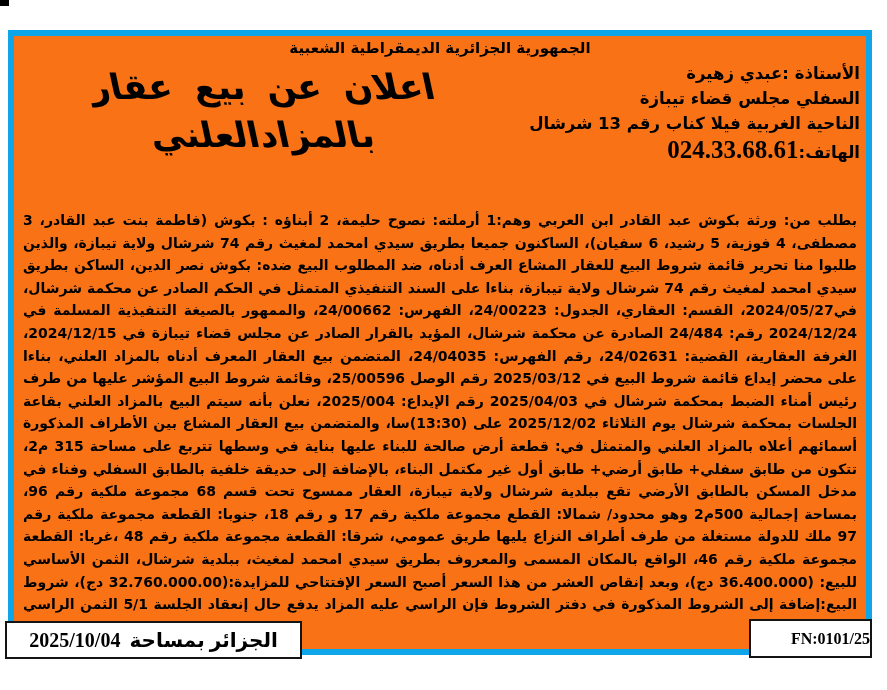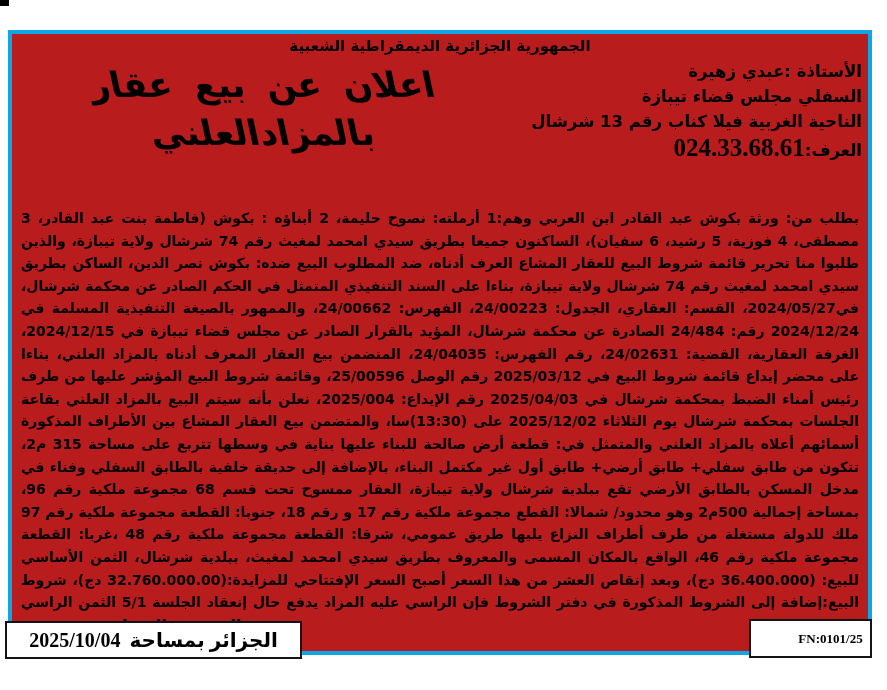--- a/index.html
+++ b/index.html
@@ -4,21 +4,21 @@
 <style>
   html,body { margin:0; padding:0; background:#ffffff; }
   .page {
     position:relative; width:887px; height:690px; background:#ffffff;
     color:#000; overflow:hidden;
     font-family:"DejaVu Sans", sans-serif;
   }
   .artifact { position:absolute; left:0; top:0; width:9px; height:6px; background:#000; }
   .frame {
     position:absolute; left:8px; top:30px; width:864px; height:625px;
-    border:4px solid #0ea5e9; box-sizing:border-box; background:#b91c1c;
+    border:6px solid #0ea5e9; box-sizing:border-box; background:#f97316;
   }
   .republic {
     text-align:center; font-weight:bold; font-size:15px;
     margin-top:3px; direction:rtl;
   }
   .header-row { display:flex; height:152px; }
   .title-block { flex:1; text-align:center; padding-top:6px; direction:rtl; }
   .title-line {
     font-weight:bold; font-size:35px; line-height:48px;
     transform:skewX(12deg); word-spacing:9px; white-space:nowrap;
@@ -45,21 +45,21 @@
     position:absolute; border:2px solid #141414; background:#fff;
     box-sizing:border-box; display:flex; align-items:center; justify-content:center;
     font-weight:bold; z-index:5;
   }
   .stamp-newspaper {
     left:5px; top:621px; width:297px; height:38px;
     direction:rtl; gap:9px; font-size:20px;
     font-family:"Liberation Serif","DejaVu Sans", serif;
   }
   .stamp-ref {
-    left:749px; top:619px; width:123px; height:39px; font-size:13px;
+    left:749px; top:619px; width:123px; height:39px; font-size:16px;
     font-family:"Liberation Serif","DejaVu Sans", serif;
     padding-left:40px;
   }
 </style>
 </head>
 <body>
 
 <div class="page">
 
   <div class="artifact"></div>
@@ -73,21 +73,21 @@
       <div class="title-block">
         <div class="title-line">اعلان عن بيع عقار</div>
         <div class="title-line">بالمزادالعلني</div>
       </div>
 
       <div class="office">
         <div>الأستاذة :عبدي زهيرة</div>
         <div>السفلي مجلس قضاء تيبازة</div>
         <div>الناحية الغربية فيلا كناب رقم 13 شرشال</div>
         <div class="phone-line">
-          <span>العرف:</span><span class="phone-number">024.33.68.61</span>
+          <span>الهاتف:</span><span class="phone-number">024.33.68.61</span>
         </div>
       </div>
 
     </div>
 
     <div class="body-text">بطلب من: ورثة بكوش عبد القادر ابن العربي وهم:1 أرملته: نصوح حليمة، 2 أبناؤه : بكوش (فاطمة بنت عبد القادر، 3 مصطفى، 4 فوزية، 5 رشيد، 6 سفيان)، الساكنون جميعا بطريق سيدي امحمد لمغيث رقم 74 شرشال ولاية تيبازة، والذين طلبوا منا تحرير قائمة شروط البيع للعقار المشاع العرف أدناه، ضد المطلوب البيع ضده: بكوش نصر الدين، الساكن بطريق سيدي امحمد لمغيث رقم 74 شرشال ولاية تيبازة، بناءا على السند التنفيذي المتمثل في الحكم الصادر عن محكمة شرشال، في2024/05/27، القسم: العقاري، الجدول: 24/00223، الفهرس: 24/00662، والممهور بالصيغة التنفيذية المسلمة في 2024/12/24 رقم: 24/484 الصادرة عن محكمة شرشال، المؤيد بالقرار الصادر عن مجلس قضاء تيبازة في 2024/12/15، الغرفة العقارية، القضية: 24/02631، رقم الفهرس: 24/04035، المتضمن بيع العقار المعرف أدناه بالمزاد العلني، بناءا على محضر إيداع قائمة شروط البيع في 2025/03/12 رقم الوصل 25/00596، وقائمة شروط البيع المؤشر عليها من طرف رئيس أمناء الضبط بمحكمة شرشال في 2025/04/03 رقم الإيداع: 2025/004، نعلن بأنه سيتم البيع بالمزاد العلني بقاعة الجلسات بمحكمة شرشال يوم الثلاثاء 2025/12/02 على (13:30)سا، والمتضمن بيع العقار المشاع بين الأطراف المذكورة أسمائهم أعلاه بالمزاد العلني والمتمثل في: قطعة أرض صالحة للبناء عليها بناية في وسطها تتربع على مساحة 315 م2، تتكون من طابق سفلي+ طابق أرضي+ طابق أول غير مكتمل البناء، بالإضافة إلى حديقة خلفية بالطابق السفلي وفناء في مدخل المسكن بالطابق الأرضي تقع ببلدية شرشال ولاية تيبازة، العقار ممسوح تحت قسم 68 مجموعة ملكية رقم 96، بمساحة إجمالية 500م2 وهو محدود/ شمالا: القطع مجموعة ملكية رقم 17 و رقم 18، جنوبا: القطعة مجموعة ملكية رقم 97 ملك للدولة مستغلة من طرف أطراف النزاع يليها طريق عمومي، شرقا: القطعة مجموعة ملكية رقم 48 ،غربا: القطعة مجموعة ملكية رقم 46، الواقع بالمكان المسمى والمعروف بطريق سيدي امحمد لمغيث، ببلدية شرشال، الثمن الأساسي للبيع: (36.400.000 دج)، وبعد إنقاص العشر من هذا السعر أصبح السعر الإفتتاحي للمزايدة:(32.760.000.00 دج)، شروط البيع:إضافة إلى الشروط المذكورة في دفتر الشروط فإن الراسي عليه المزاد يدفع حال إنعقاد الجلسة 5/1 الثمن الراسي به المزاد بالإضافة إلى مصاريف التنفيذ والحقوق التناسبية والرسوم المستحقة، ويدفع المبلغ المتبقي في أجل أقصاه(08) أيام الموالية لرسو المزاد بأمانة ضبط المحكمة، لمزيد من المعلومات وللإطلاع على دفتر الشروط، الإتصال بأمانة ضبط المحكمة أو بمكتبنا.</div>
 
     <div class="signature">المحضرة القضائية</div>
 
   </div>

